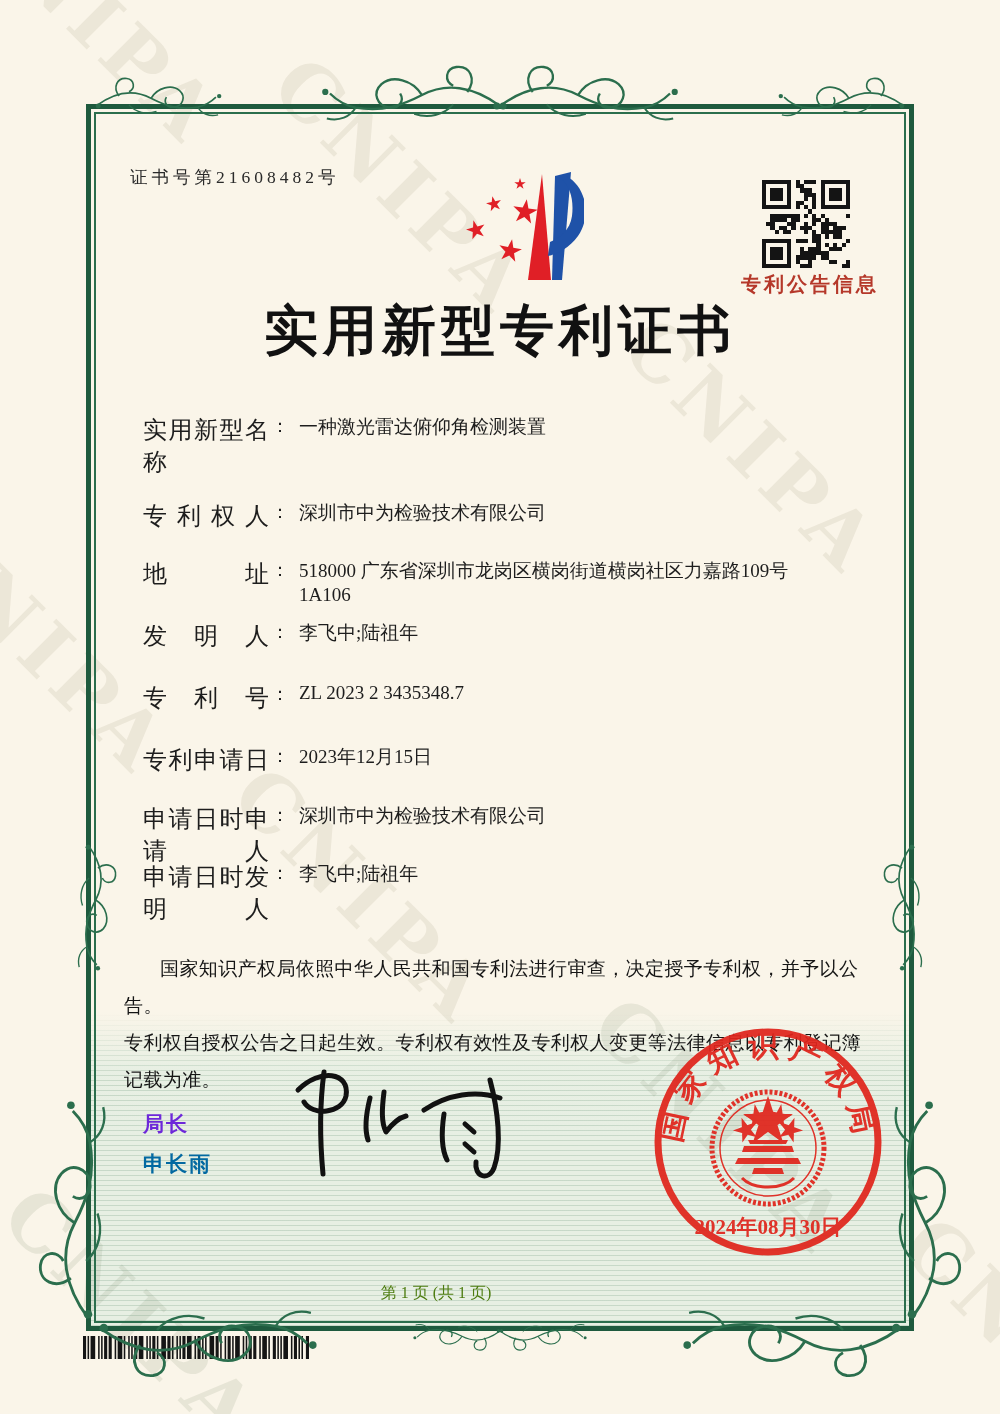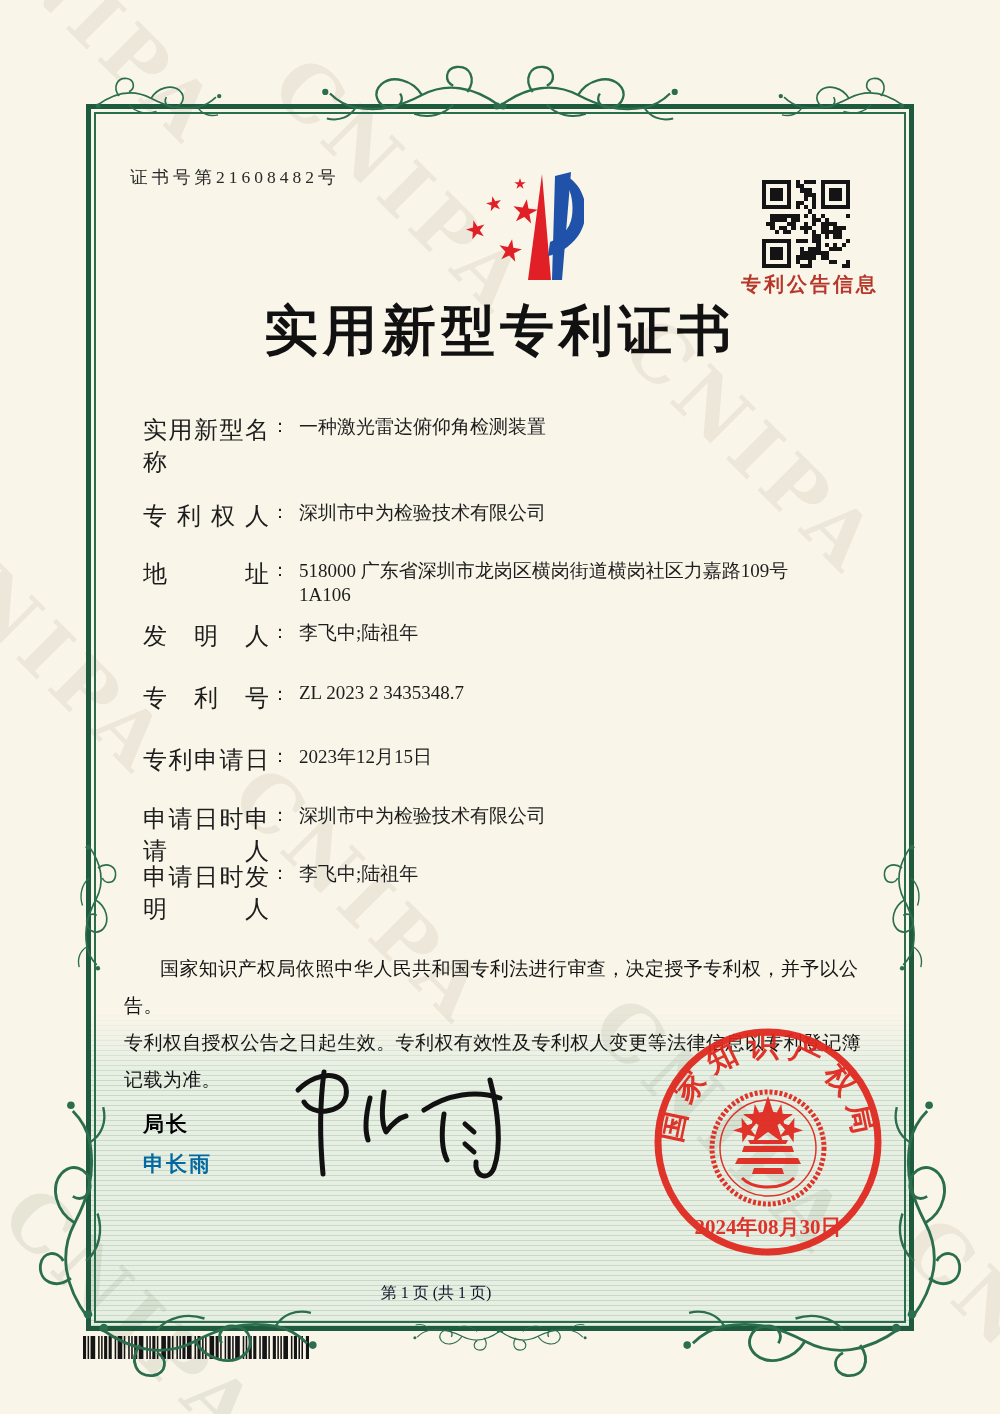--- a/index.html
+++ b/index.html
@@ -37,29 +37,29 @@
   .fvalue{display:inline-block;vertical-align:top;white-space:pre-line;max-width:620px;}
   .subcol{position:absolute;left:422px;top:0;white-space:nowrap;}
   .subcol .flabel{width:94px;}
   .r-name{top:414px;} .r-patentee{top:500px;} .r-address{top:558px;} .r-inventor{top:620px;}
   .r-patno{top:682px;} .r-dates{top:744px;} .r-app{top:803px;} .r-inv2{top:861px;}
   
   .statement{left:124px;top:950px;width:752px;font-size:19px;line-height:37px;color:#151515;
              text-indent:36px;white-space:pre-line;letter-spacing:.4px;z-index:2;
              font-family:"Liberation Serif","DejaVu Serif",serif;}
   
-  .officer-title{left:143px;top:1110px;font-size:21px;font-weight:bold;color:#000000;z-index:3;
+  .officer-title{left:143px;top:1110px;font-size:21px;font-weight:bold;color:#6d28d9;z-index:3;
                  font-family:"Liberation Sans","DejaVu Sans",sans-serif;letter-spacing:2px;}
   .officer-name{left:143px;top:1150px;font-size:21px;font-weight:bold;color:#0369a1;z-index:3;
                 font-family:"Liberation Sans","DejaVu Sans",sans-serif;letter-spacing:2px;}
   .signature{left:262px;top:1052px;z-index:3;}
   
   .seal{left:650px;top:1024px;width:236px;height:236px;z-index:3;}
   
-  .page-info{left:86px;top:1283px;width:700px;text-align:center;font-size:16px;color:#0f172a;z-index:2;}
+  .page-info{left:86px;top:1283px;width:700px;text-align:center;font-size:16px;color:#4d7c0f;z-index:2;}
   .barcode{left:83px;top:1336px;z-index:2;}
   .ornaments{left:0;top:0;width:1000px;height:1414px;z-index:4;pointer-events:none;}
 </style>
 </head>
 <body>
 
 <div class="abs green-zone">
   <div class="waves"></div>
 </div>
 

